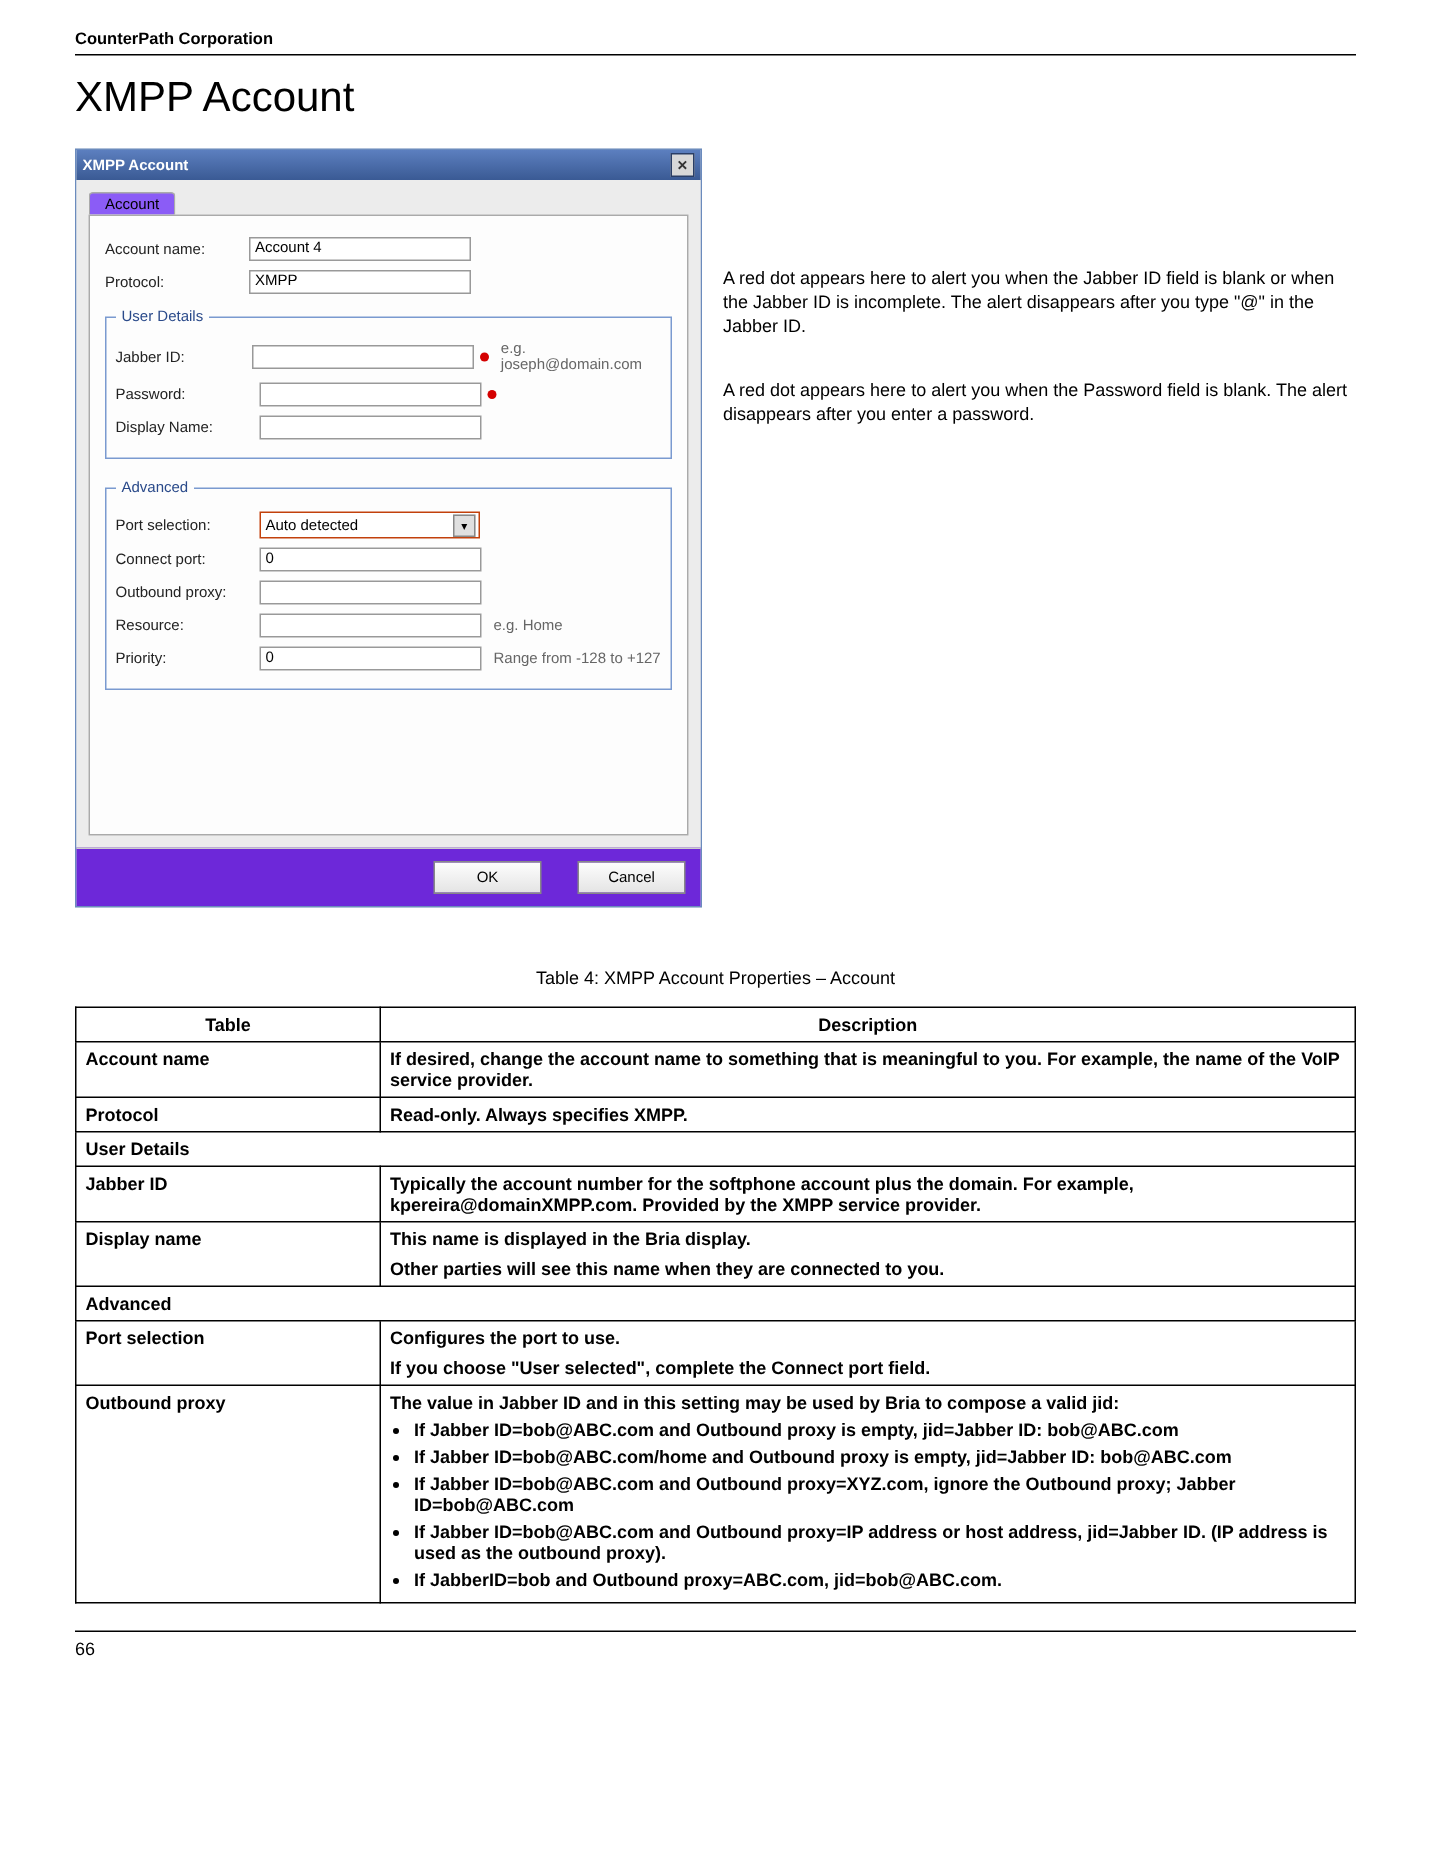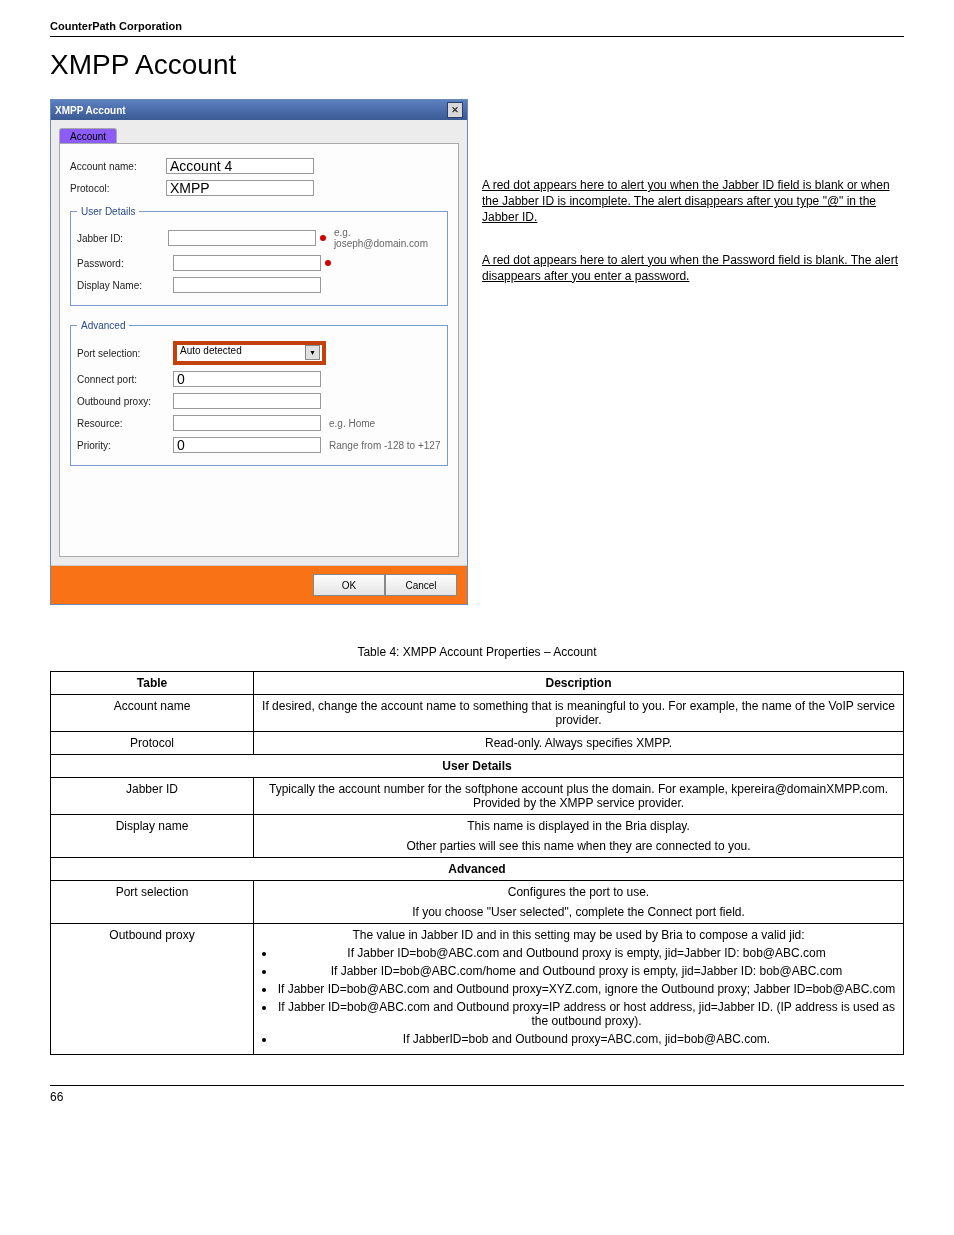--- a/index.html
+++ b/index.html
@@ -94,35 +94,35 @@
     width: 90px;
     text-align: left;
     margin-right: 6px;
     color: #222;
   }
   .form-row .input {
     flex: 0 0 140px;
     height: 14px;
     border: 1px solid #999;
     background: #fff;
-    font-size: 14px;
+    font-size: 10px;
     padding: 0 3px;
     line-height: 14px;
   }
   .form-row .input-short {
     flex: 0 0 140px;
   }
   .form-row .select {
     flex: 0 0 140px;
     height: 16px;
-    border: 4px solid #c2410c;
+    border: 1px solid #c2410c;
     background: #fff;
     display: flex;
     justify-content: space-between;
-    align-items: flex-start;
+    align-items: center;
     font-size: 10px;
     padding: 0 2px 0 3px;
   }
   .select .chev {
     width: 13px;
     height: 13px;
     background: #e0e0e0;
     border: 1px solid #888;
     display: flex;
     align-items: center;
@@ -148,23 +148,23 @@
     padding: 10px 6px 6px 6px;
   }
   fieldset legend {
     color: #2a4a8a;
     font-size: 10px;
     padding: 0 4px;
   }
   .dialog-footer {
     display: flex;
     justify-content: flex-end;
-    gap: 0;
+    gap: 24px;
     padding: 8px 10px;
-    background: #f97316;
+    background: #6d28d9;
     border-top: 1px solid #ccc;
   }
   .dlg-btn {
     width: 70px;
     height: 20px;
     border: 1px solid #888;
     background: linear-gradient(#fdfdfd,#e4e4e4);
     font-size: 10px;
     display: flex;
     align-items: center;
@@ -186,46 +186,47 @@
   }
   table.props {
     border-collapse: collapse;
     width: 100%;
     font-size: 12px;
   }
   table.props th, table.props td {
     border: 1px solid #000;
     padding: 4px 6px;
     vertical-align: top;
-    text-align: center;
+    text-align: left;
+    font-weight: bold;
   }
   table.props th {
     font-weight: bold;
     text-align: center;
     background: #fff;
   }
   .section-row td {
     font-weight: bold;
   }
   ul.bullets {
     margin: 4px 0 0 0;
     padding-left: 16px;
   }
   ul.bullets li {
     margin-bottom: 4px;
   }
   .footer {
     border-top: 1px solid #000;
-    margin-top: 30px;
+    margin-top: 18px;
     padding-top: 4px;
     font-size: 12px;
   }
   .desc-stack p { margin: 0 0 6px 0; }
   .desc-stack p:last-child { margin-bottom: 0; }
-  .annot-block1 { padding-top: 78px; text-decoration: underline; }
+  .annot-block1 { padding-top: 78px; }
 </style>
 </head>
 <body>
 
 <div class="page">
 
   <div class="header">CounterPath Corporation</div>
 
   <h1>XMPP Account</h1>
 

